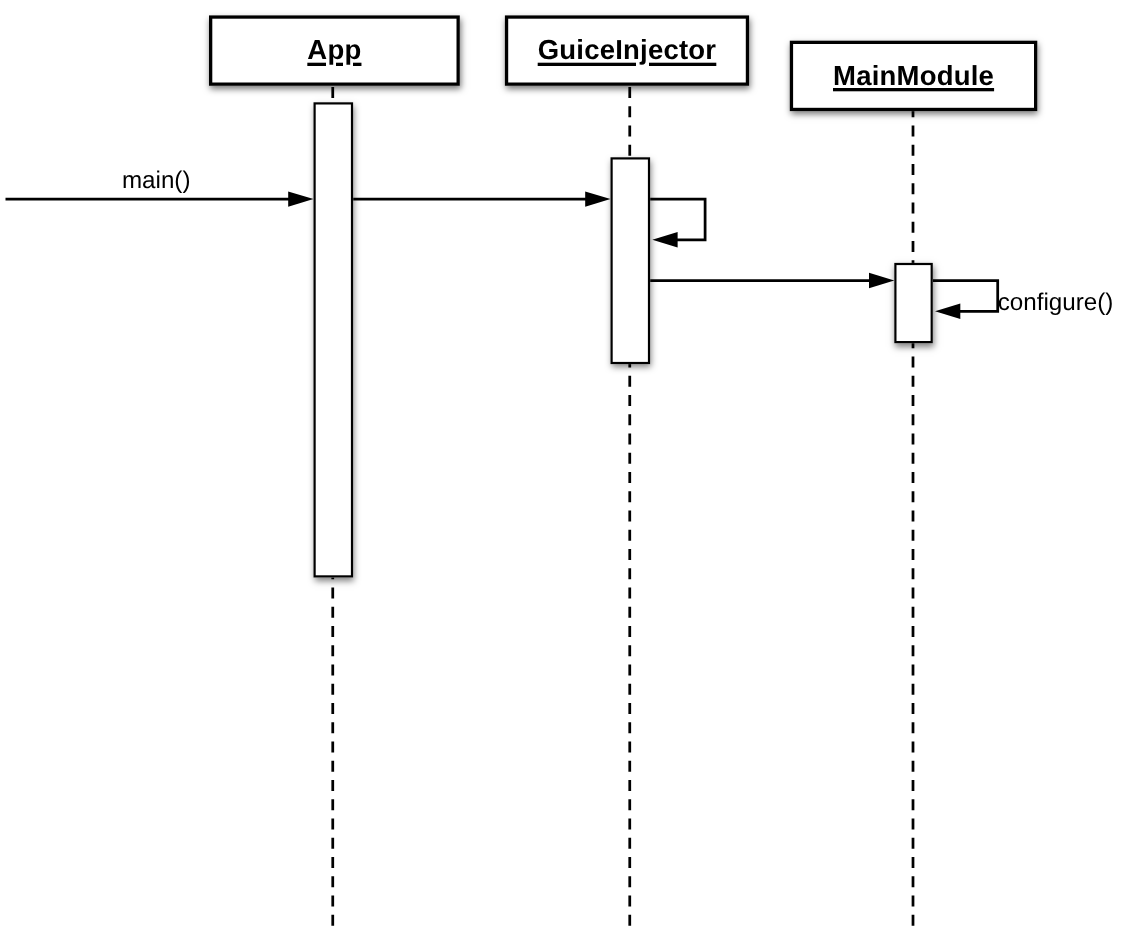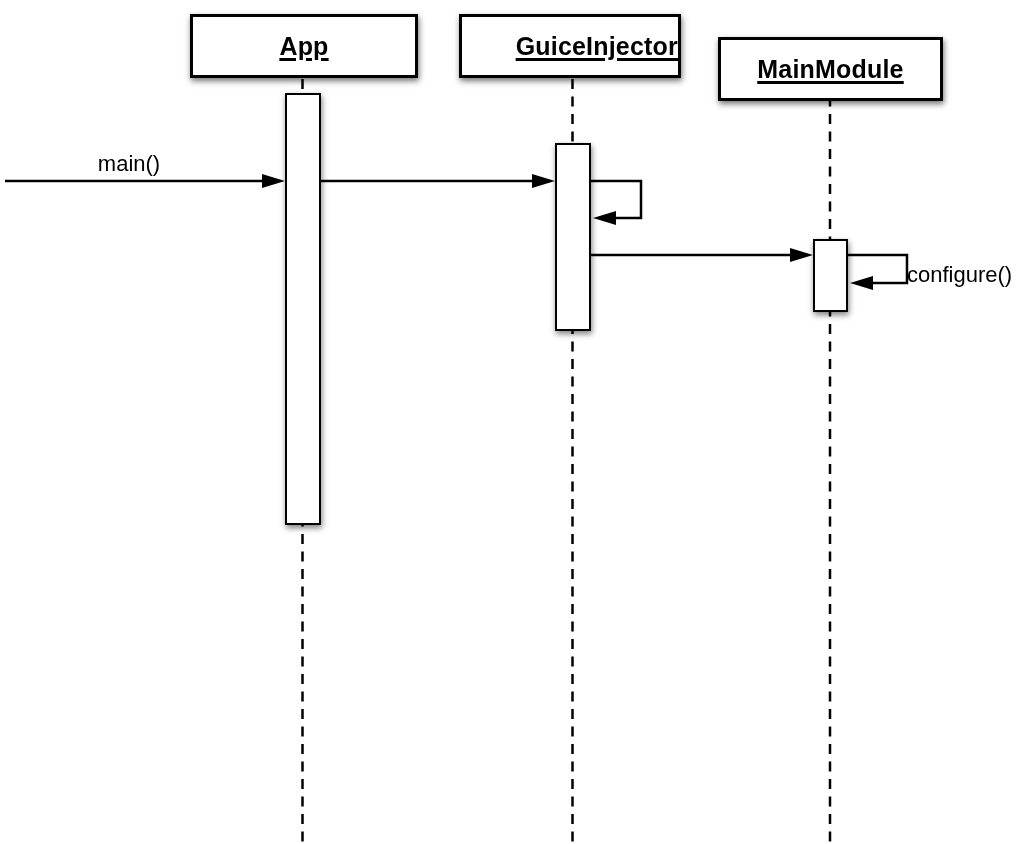--- a/index.html
+++ b/index.html
@@ -87,23 +87,23 @@
     <polygon points="850,283 873,276 873,290" fill="#000"></polygon>
   </svg>
 
   <div class="bar" style="left:285px; top:93px; width:36px; height:432px;"></div>
   <div class="bar" style="left:555px; top:143px; width:36px; height:188px;"></div>
   <div class="bar" style="left:813px; top:239px; width:35px; height:73px;"></div>
 
   <div class="pbox" style="left:190px; top:14px; width:228px; height:64px;">
     <span>App</span>
   </div>
-  <div class="pbox" style="left:459px; top:14px; width:222px; height:64px;justify-content:flex-end;">
+  <div class="pbox" style="left:459px; top:14px; width:222px; height:64px;">
     <span>GuiceInjector</span>
   </div>
   <div class="pbox" style="left:718px; top:14px; width:225px; height:64px;margin-top:23px;">
     <span>MainModule</span>
   </div>
 
-  <div class="msg centered" style="left:49px; top:152px; width:160px;">main()</div>
+  <div class="msg centered" style="left:62px; top:152px; width:160px;">main()</div>
   <div class="msg" style="left:907px; top:263px;">configure()</div>
 
 </div>
 
 </body></html>

